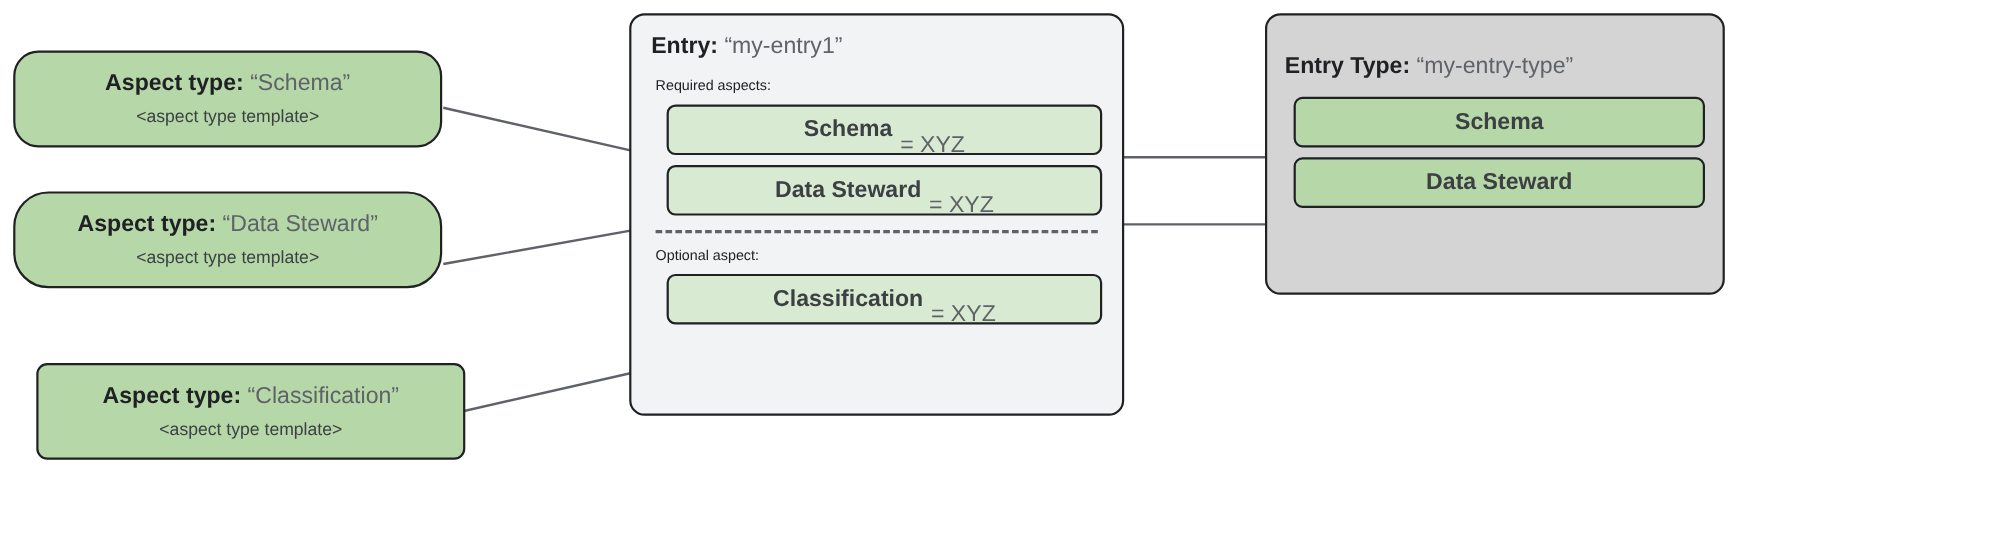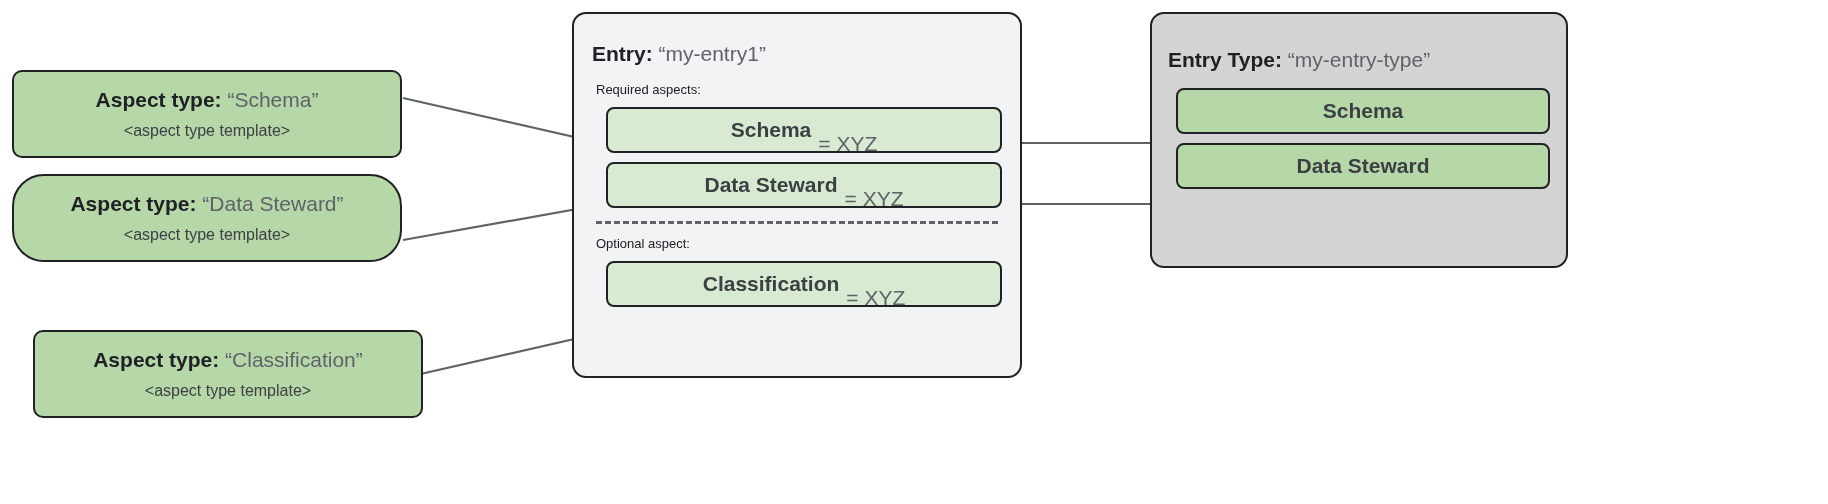--- a/index.html
+++ b/index.html
@@ -47,34 +47,34 @@
   }
   .aspect-type-card .line1 .lbl { font-weight: bold; color: #202124; }
   .aspect-type-card .line1 .val { font-weight: normal; color: #5f6368; }
   .aspect-type-card .line2 {
     font-size: 16px;
     color: #3c4043;
     font-weight: normal;
     white-space: nowrap;
   }
 
-  #aspect-type-0 { left: 12px;  top: 70px;  }
+  #aspect-type-0 { left: 12px;  top: 46px; border-radius: 23px;  }
   #aspect-type-1 { left: 12px;  top: 174px; border-radius: 32px; }
   #aspect-type-2 { left: 12px;  top: 330px; margin-left: 21px; }
 
   
   #entry-panel {
     position: absolute;
     z-index: 2;
     left: 572px; top: 12px;
     width: 450px; height: 366px;
     background: #f1f3f4;
     border: 2.5px solid #202124;
     border-radius: 14px;
-    padding: 28px 18px 18px 18px;
+    padding: 16px 18px 18px 18px;
   }
   .panel-title {
     font-size: 21px;
     white-space: nowrap;
     margin-bottom: 16px;
   }
   .panel-title .lbl { font-weight: bold; color: #202124; }
   .panel-title .val { font-weight: normal; color: #5f6368; }
 
   .section-label {

